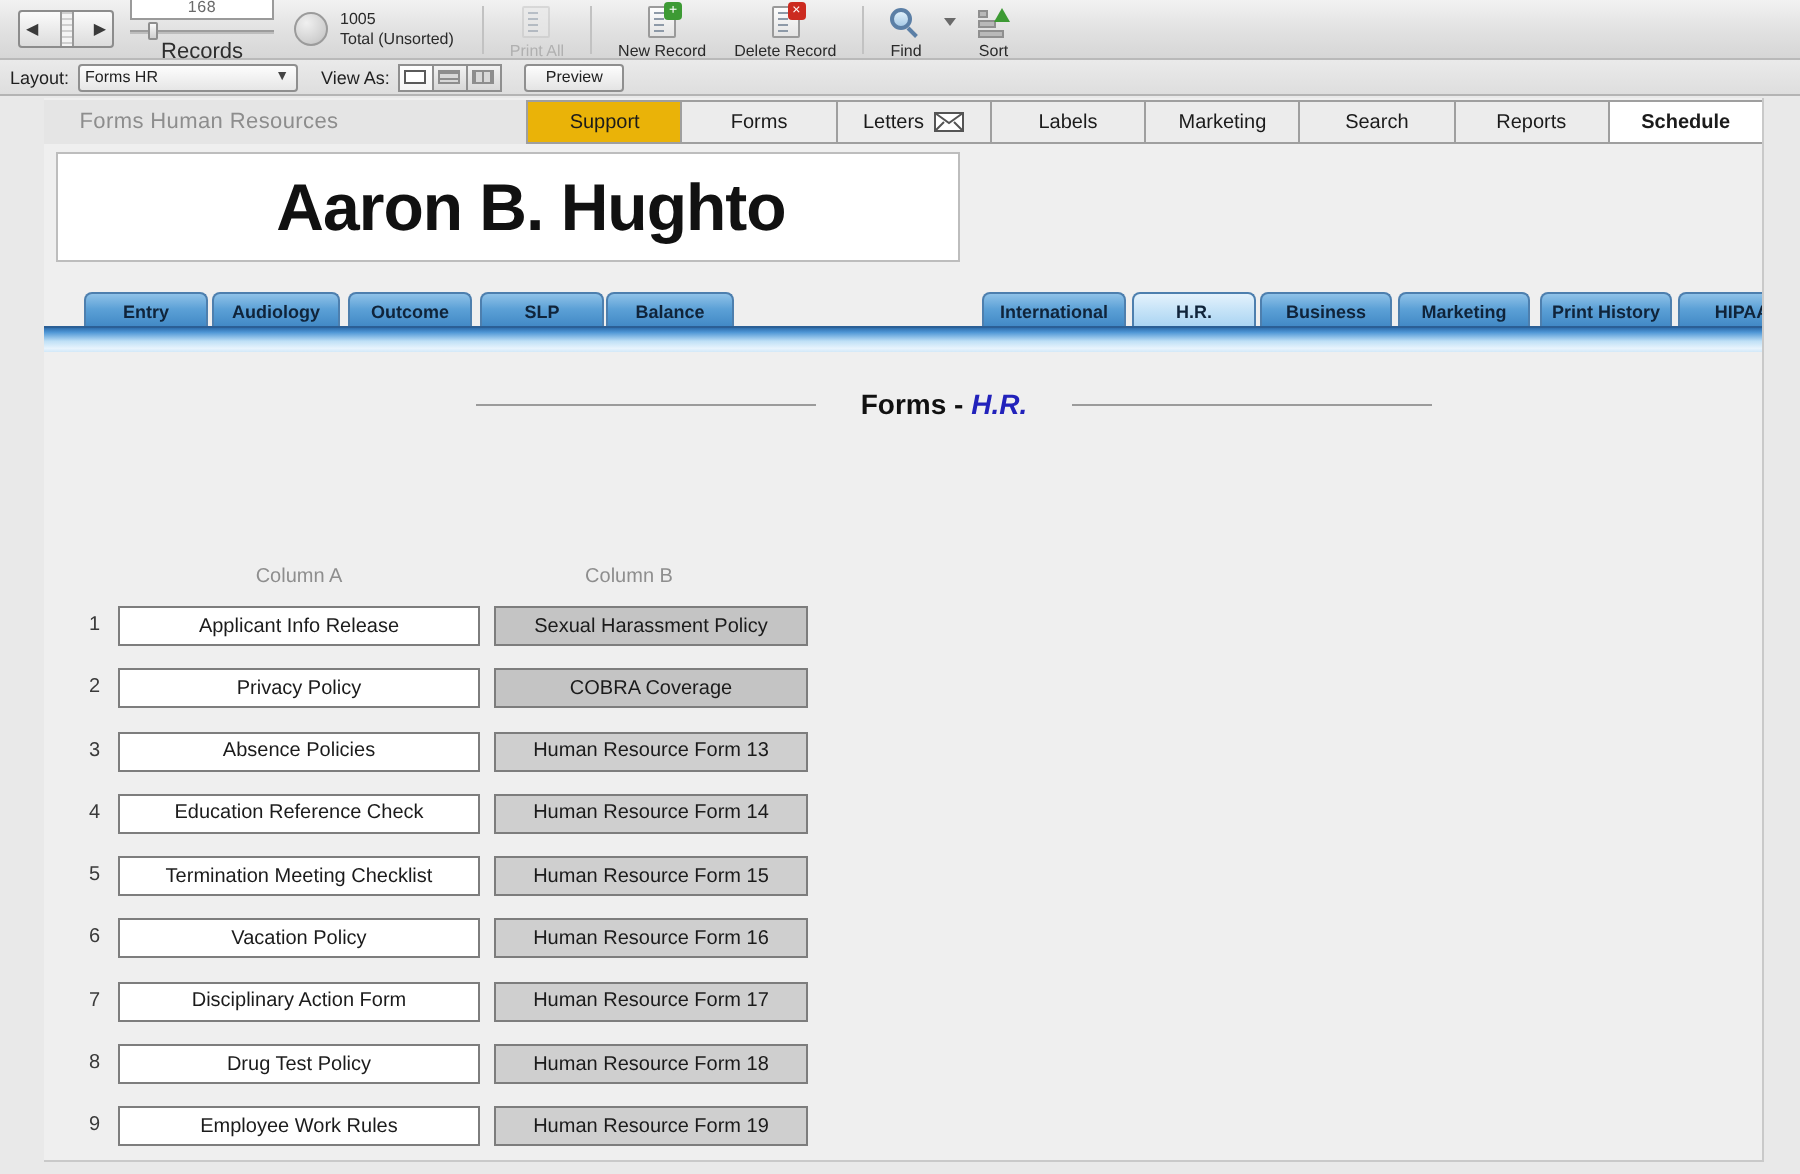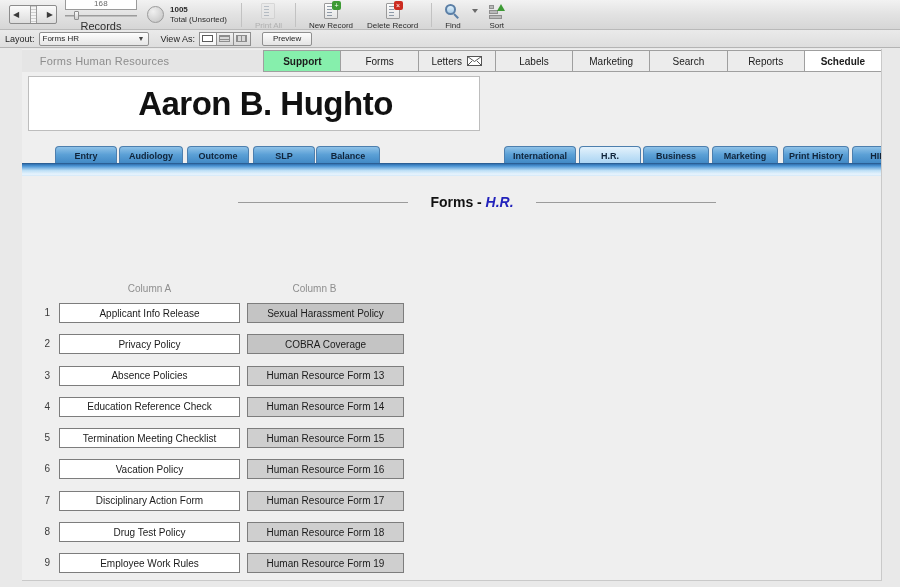--- a/index.html
+++ b/index.html
@@ -59,21 +59,21 @@
     border: 1px solid #8e8e8e; border-radius: 1px;
   }
   .rec-caption { font-size: 11px; color: #2e2e2e; margin-top: 0px; }
 
   .pie-icon {
     width: 17px; height: 17px; border-radius: 50%;
     background: radial-gradient(circle at 35% 30%, #f0f0f0, #cfcfcf 70%, #b6b6b6);
     border: 1px solid #9b9b9b; margin-left: 10px;
   }
   .total-block { margin-left: 6px; line-height: 10px; }
-  .total-num { font-size: 8px; color: #2a2a2a; font-weight: bold; }
+  .total-num { font-size: 8px; color: #2a2a2a; }
   .total-lbl { font-size: 8px; color: #2a2a2a; text-align: right; }
 
   .tb-btn {
     display: flex; flex-direction: column; align-items: center;
     justify-content: flex-end; height: 30px; padding: 0 7px;
     cursor: default;
   }
   .tb-btn .glyph { height: 17px; display: flex; align-items: center; }
   .tb-btn .lbl { font-size: 8px; color: #2a2a2a; margin-top: 1px; }
   .tb-btn.disabled .lbl { color: #b0b0b0; }
@@ -182,39 +182,39 @@
   }
   .nav-tabs { display: flex; flex: 1; }
   .nav-tab {
     flex: 1; display: flex; align-items: center; justify-content: center;
     font-size: 10px; color: #1b1b1b;
     background: #ececec;
     border: 1px solid #9f9f9f;
     margin-left: -1px;
   }
   .nav-tab.home { background: #767676; color: #ffffff; font-weight: bold; margin-top: 32px; }
-  .nav-tab.white { background: #86efac; font-weight: bold; }
+  .nav-tab.white { background: #eab308; font-weight: normal; }
   .nav-tab.bold-white { background: #ffffff; font-weight: bold; }
   .env-icon { margin-left: 5px; display: inline-flex; }
 
   
   .name-banner {
     position: absolute; left: 6px; top: 27px;
     width: 452px; height: 55px;
     background: #ffffff;
     border: 1px solid #bdbdbd;
     display: flex; align-items: center; justify-content: center; padding-left: 23px;
   }
   .name-banner span {
     font-size: 33px; font-weight: bold; color: #111; letter-spacing: -0.5px;
   }
 
   
   .tabs-row {
-    position: absolute; top: 97px; left: 16px; width: 860px; height: 18px;
+    position: absolute; top: 97px; left: 3px; width: 860px; height: 18px;
   }
   .btab {
     position: absolute; top: 0; height: 18px;
     border: 1px solid #4d7fae;
     border-bottom: none;
     border-radius: 4px 4px 0 0;
     background: linear-gradient(to bottom,#8fc2e8 0%,#5ba0d6 45%,#3f87c4 100%);
     display: flex; align-items: center; justify-content: center;
     font-size: 9px; font-weight: bold; color: #10243a;
   }

